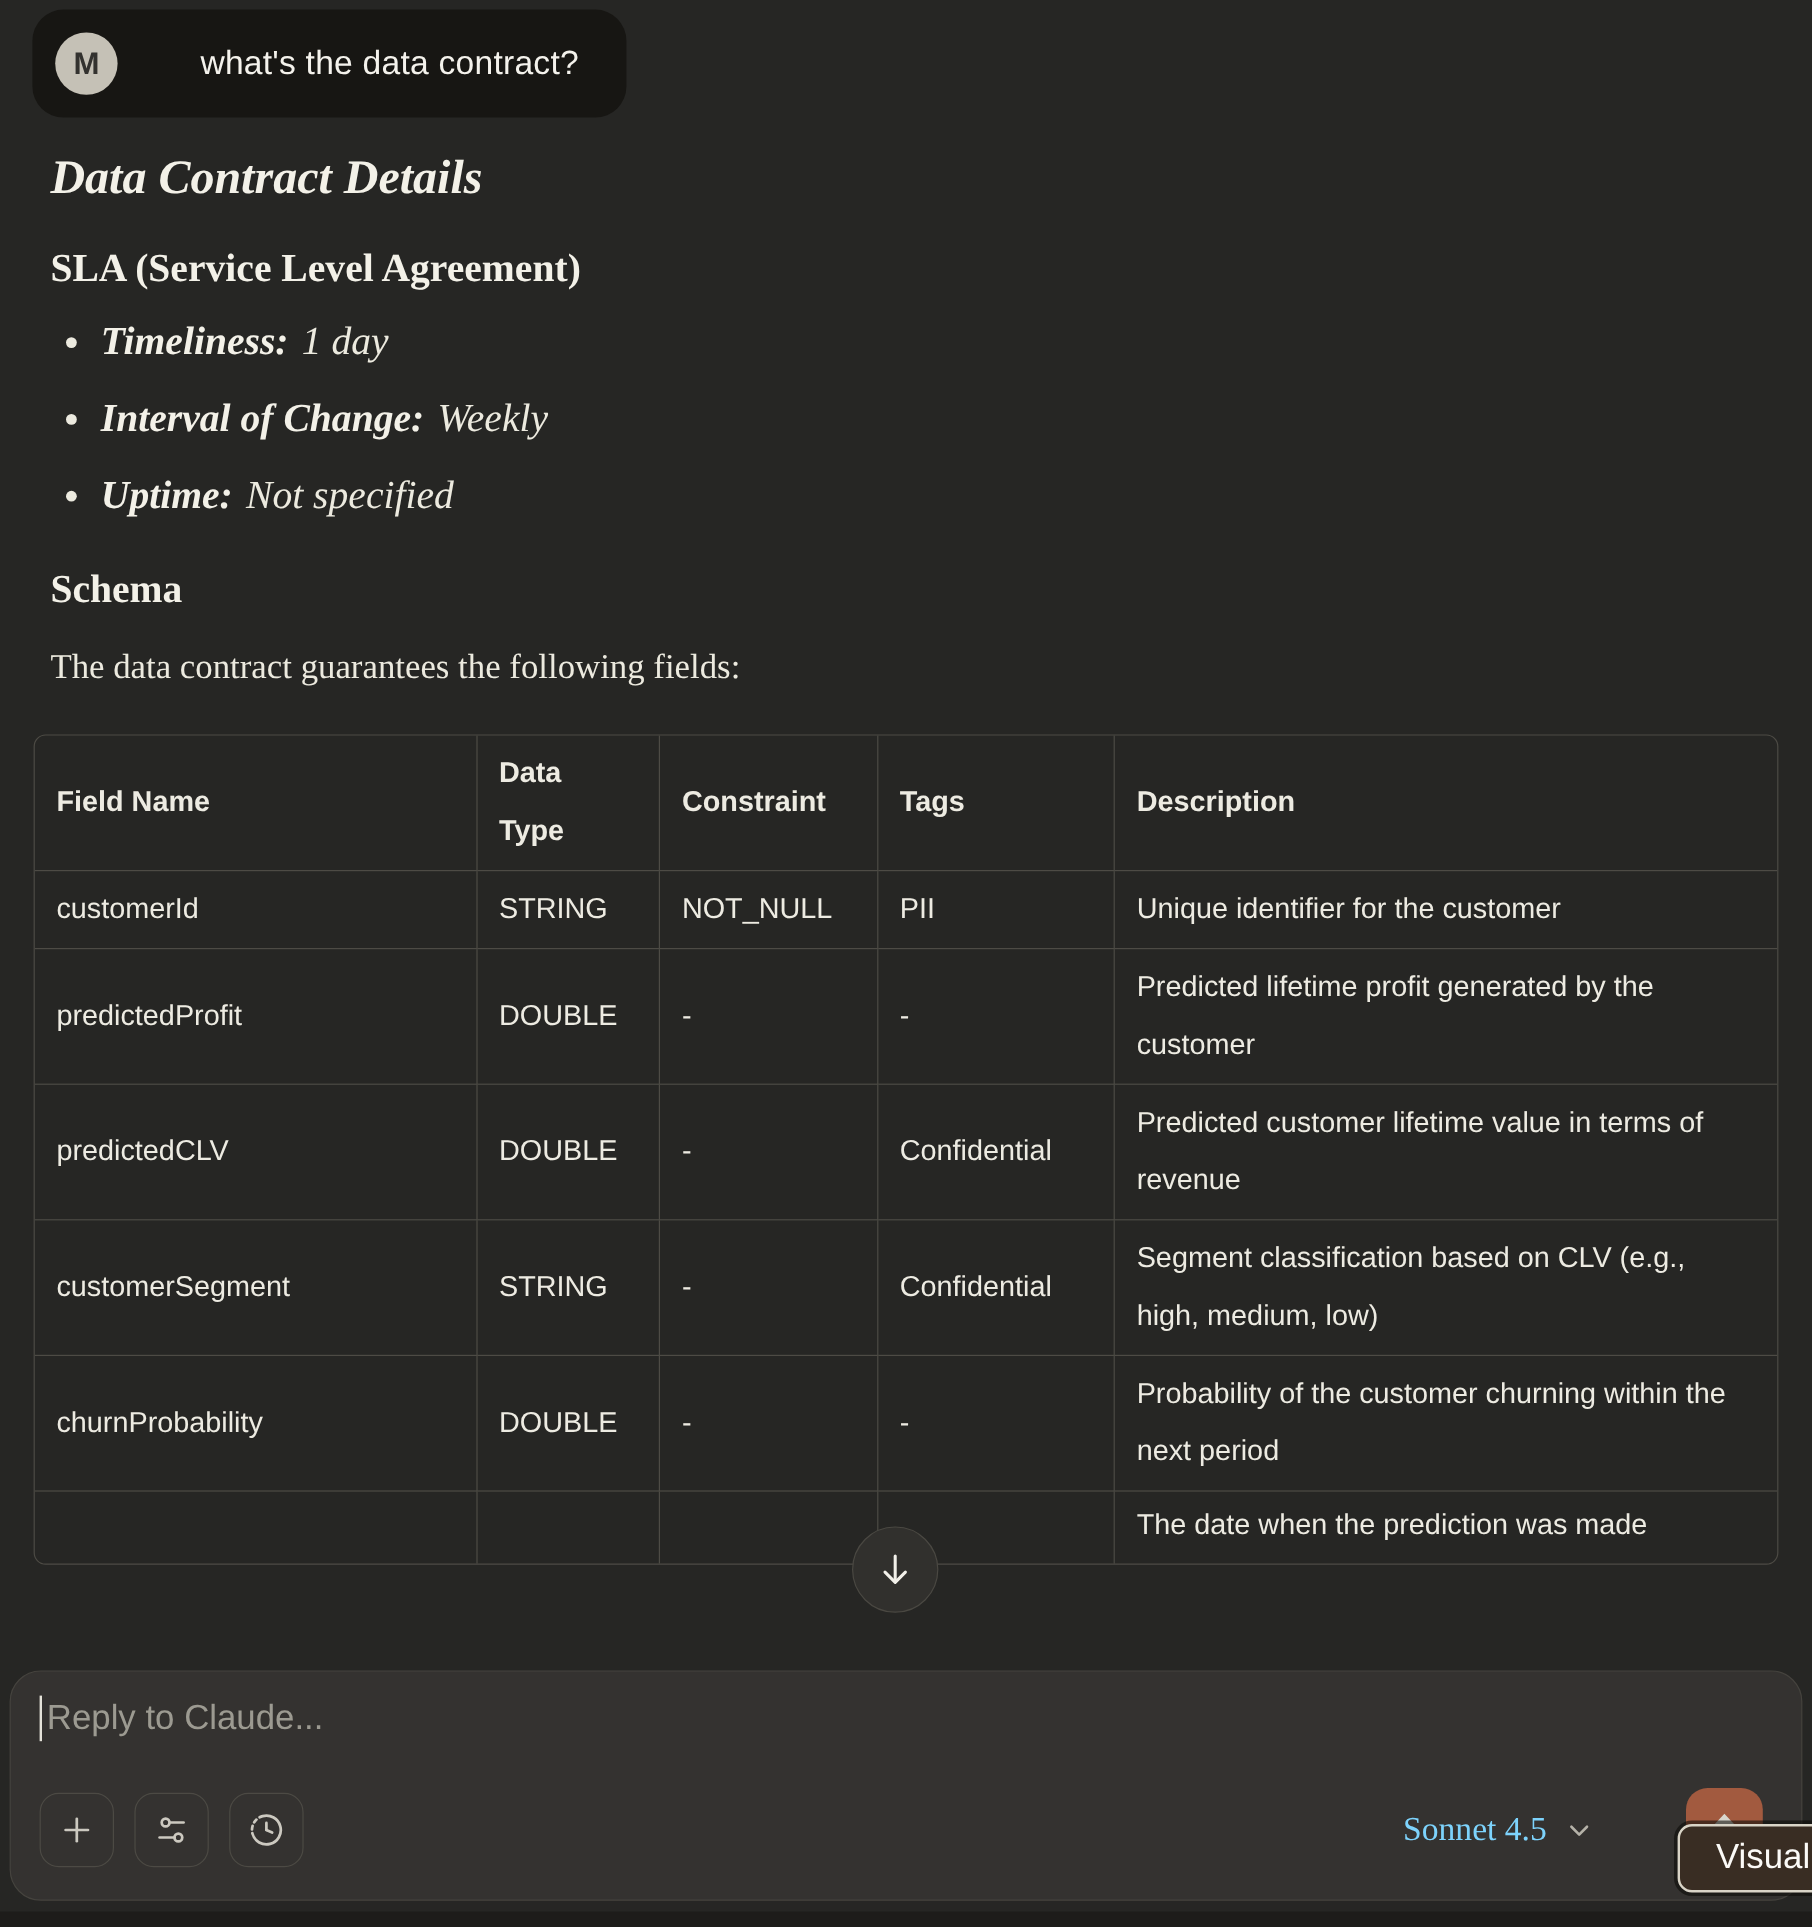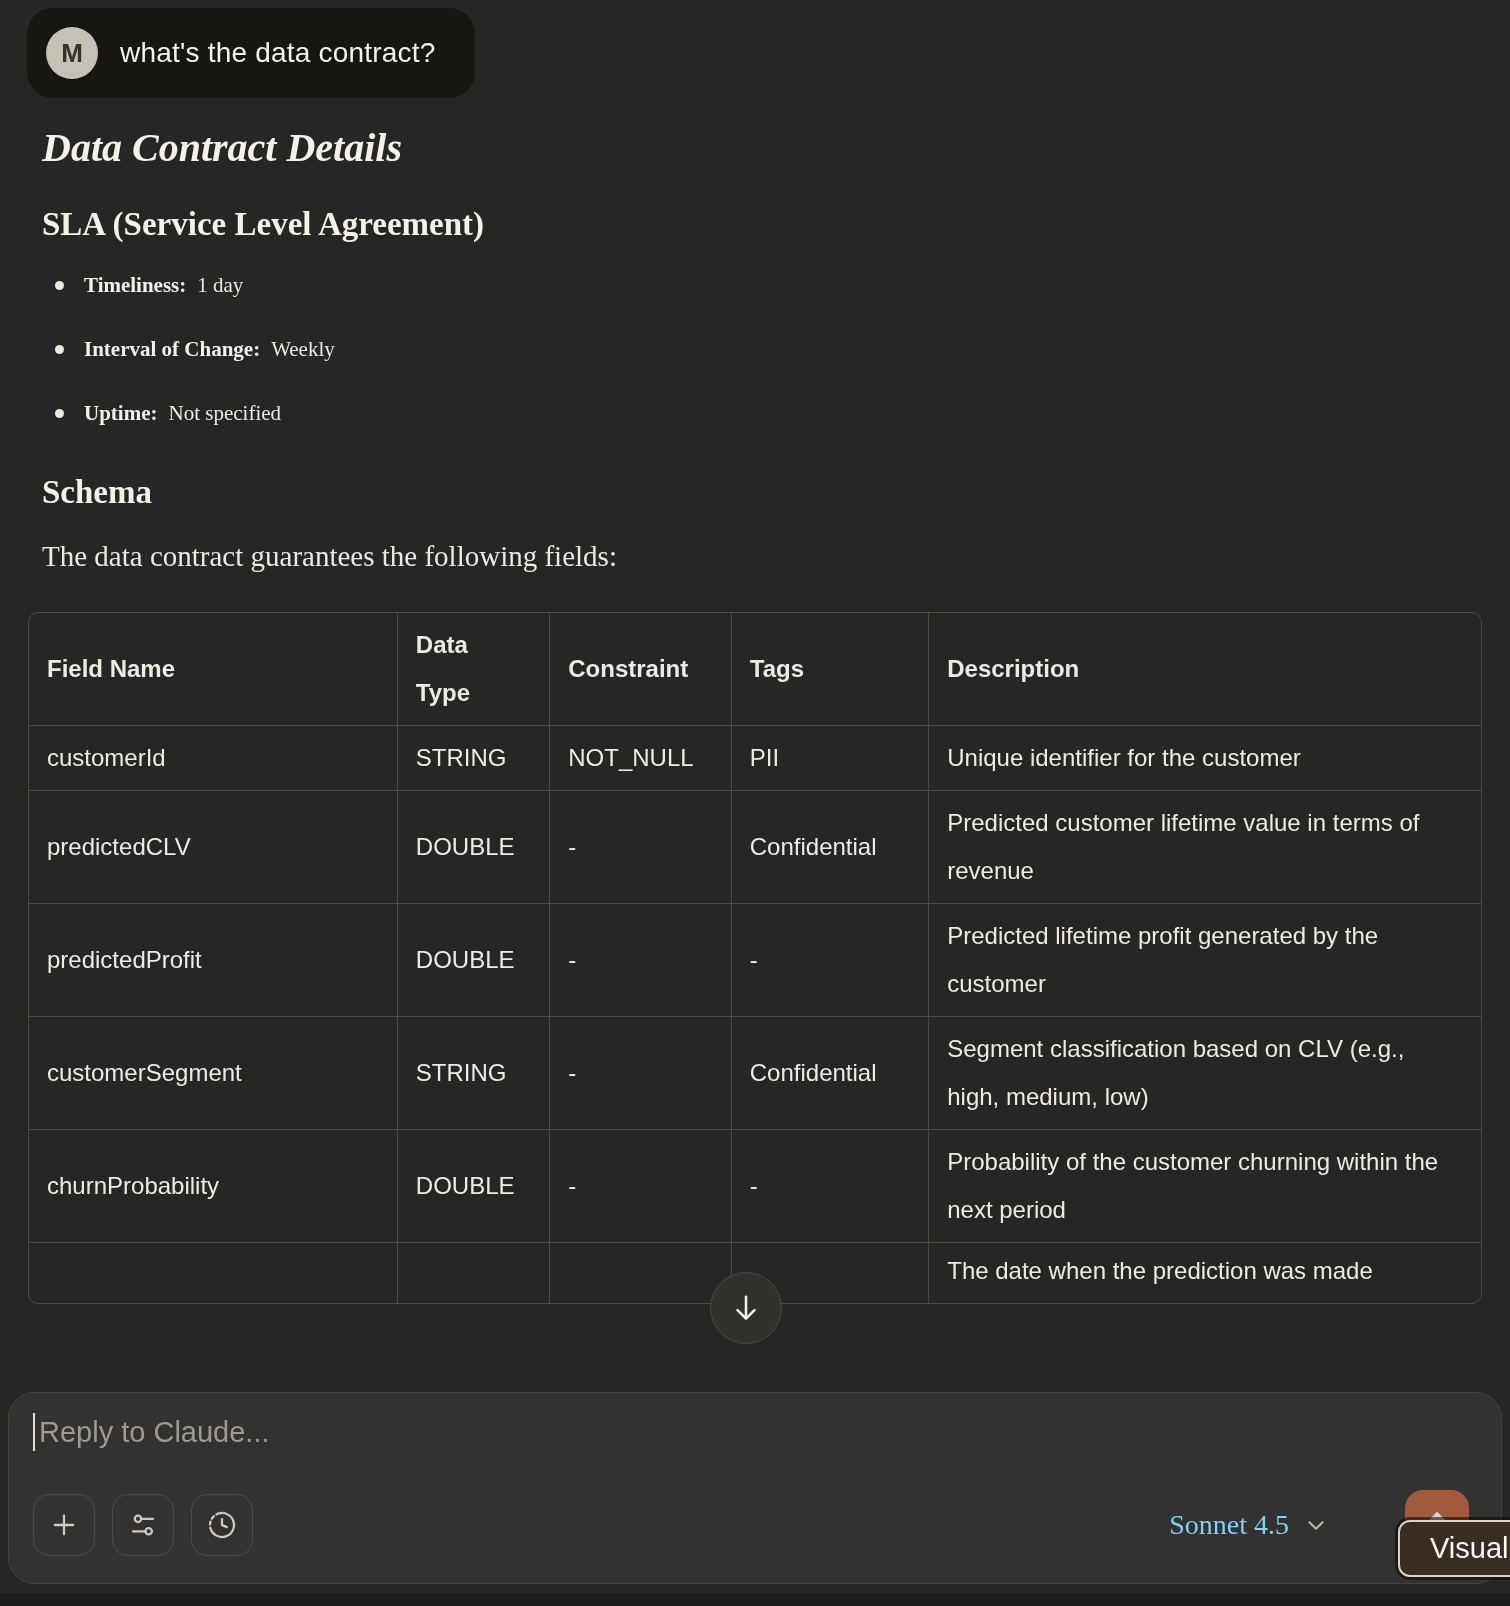--- a/index.html
+++ b/index.html
@@ -19,33 +19,34 @@
     display:inline-flex; align-items:center; gap:22px;
     background:#171613; border-radius:26px;
     padding:19px 40px 19px 19px;
   }
   .avatar {
     width:52px; height:52px; border-radius:50%;
     background:#c5c1b6; color:#33322f;
     font-weight:bold; font-size:26px;
     display:flex; align-items:center; justify-content:center;
   }
-  .bubble-text { font-size:28px; color:#f4f2ec; letter-spacing:.2px; }
+  .bubble-text { font-size:28px; color:#f4f2ec; letter-spacing:.2px;margin-left:47px; }
 
   
   .prose { font-family:"Liberation Serif","DejaVu Serif",serif; color:#eceadf; }
   p.intro { margin-top:40px; font-size:29px; line-height:52px; }
   p.intro strong, .sla-list strong { font-weight:bold; color:#f3f1e8; }
   h1.details { margin-top:28px; font-size:40px; line-height:44px; font-weight:bold; color:#f3f1e8;font-style:italic; }
   h2.sub { margin-top:34px; font-size:33px; line-height:40px; font-weight:bold; color:#f3f1e8; }
   h2.schema { margin-top:40px; }
   ul.sla-list { margin-top:22px; list-style:none; }
   ul.sla-list li {
-    position:relative; padding-left:42px; font-size:21px; line-height:38px;
+    position:relative; padding-left:42px; font-size:33px; line-height:38px;
     margin-bottom:26px;
+    font-style:italic;
   }
   ul.sla-list li::before {
     content:""; position:absolute; left:13px; top:15px;
     width:9px; height:9px; border-radius:50%; background:#eceadf;
   }
   ul.sla-list li strong { margin-right:11px; }
   p.schema-intro { margin-top:24px; font-size:29px; line-height:40px; }
 
   
   table.schema-table {
@@ -170,32 +171,32 @@
       </thead>
       <tbody>
         <tr class="r-single">
           <td>customerId</td>
           <td>STRING</td>
           <td>NOT_NULL</td>
           <td>PII</td>
           <td>Unique identifier for the customer</td>
         </tr>
         <tr class="r-double">
+          <td>predictedProfit</td>
+          <td>DOUBLE</td>
+          <td>-</td>
+          <td>-</td>
+          <td>Predicted lifetime profit generated by the customer</td>
+        </tr>
+        <tr class="r-double">
           <td>predictedCLV</td>
           <td>DOUBLE</td>
           <td>-</td>
           <td>Confidential</td>
           <td>Predicted customer lifetime value in terms of revenue</td>
-        </tr>
-        <tr class="r-double">
-          <td>predictedProfit</td>
-          <td>DOUBLE</td>
-          <td>-</td>
-          <td>-</td>
-          <td>Predicted lifetime profit generated by the customer</td>
         </tr>
         <tr class="r-double">
           <td>customerSegment</td>
           <td>STRING</td>
           <td>-</td>
           <td>Confidential</td>
           <td>Segment classification based on CLV (e.g., high, medium, low)</td>
         </tr>
         <tr class="r-double">
           <td>churnProbability</td>

